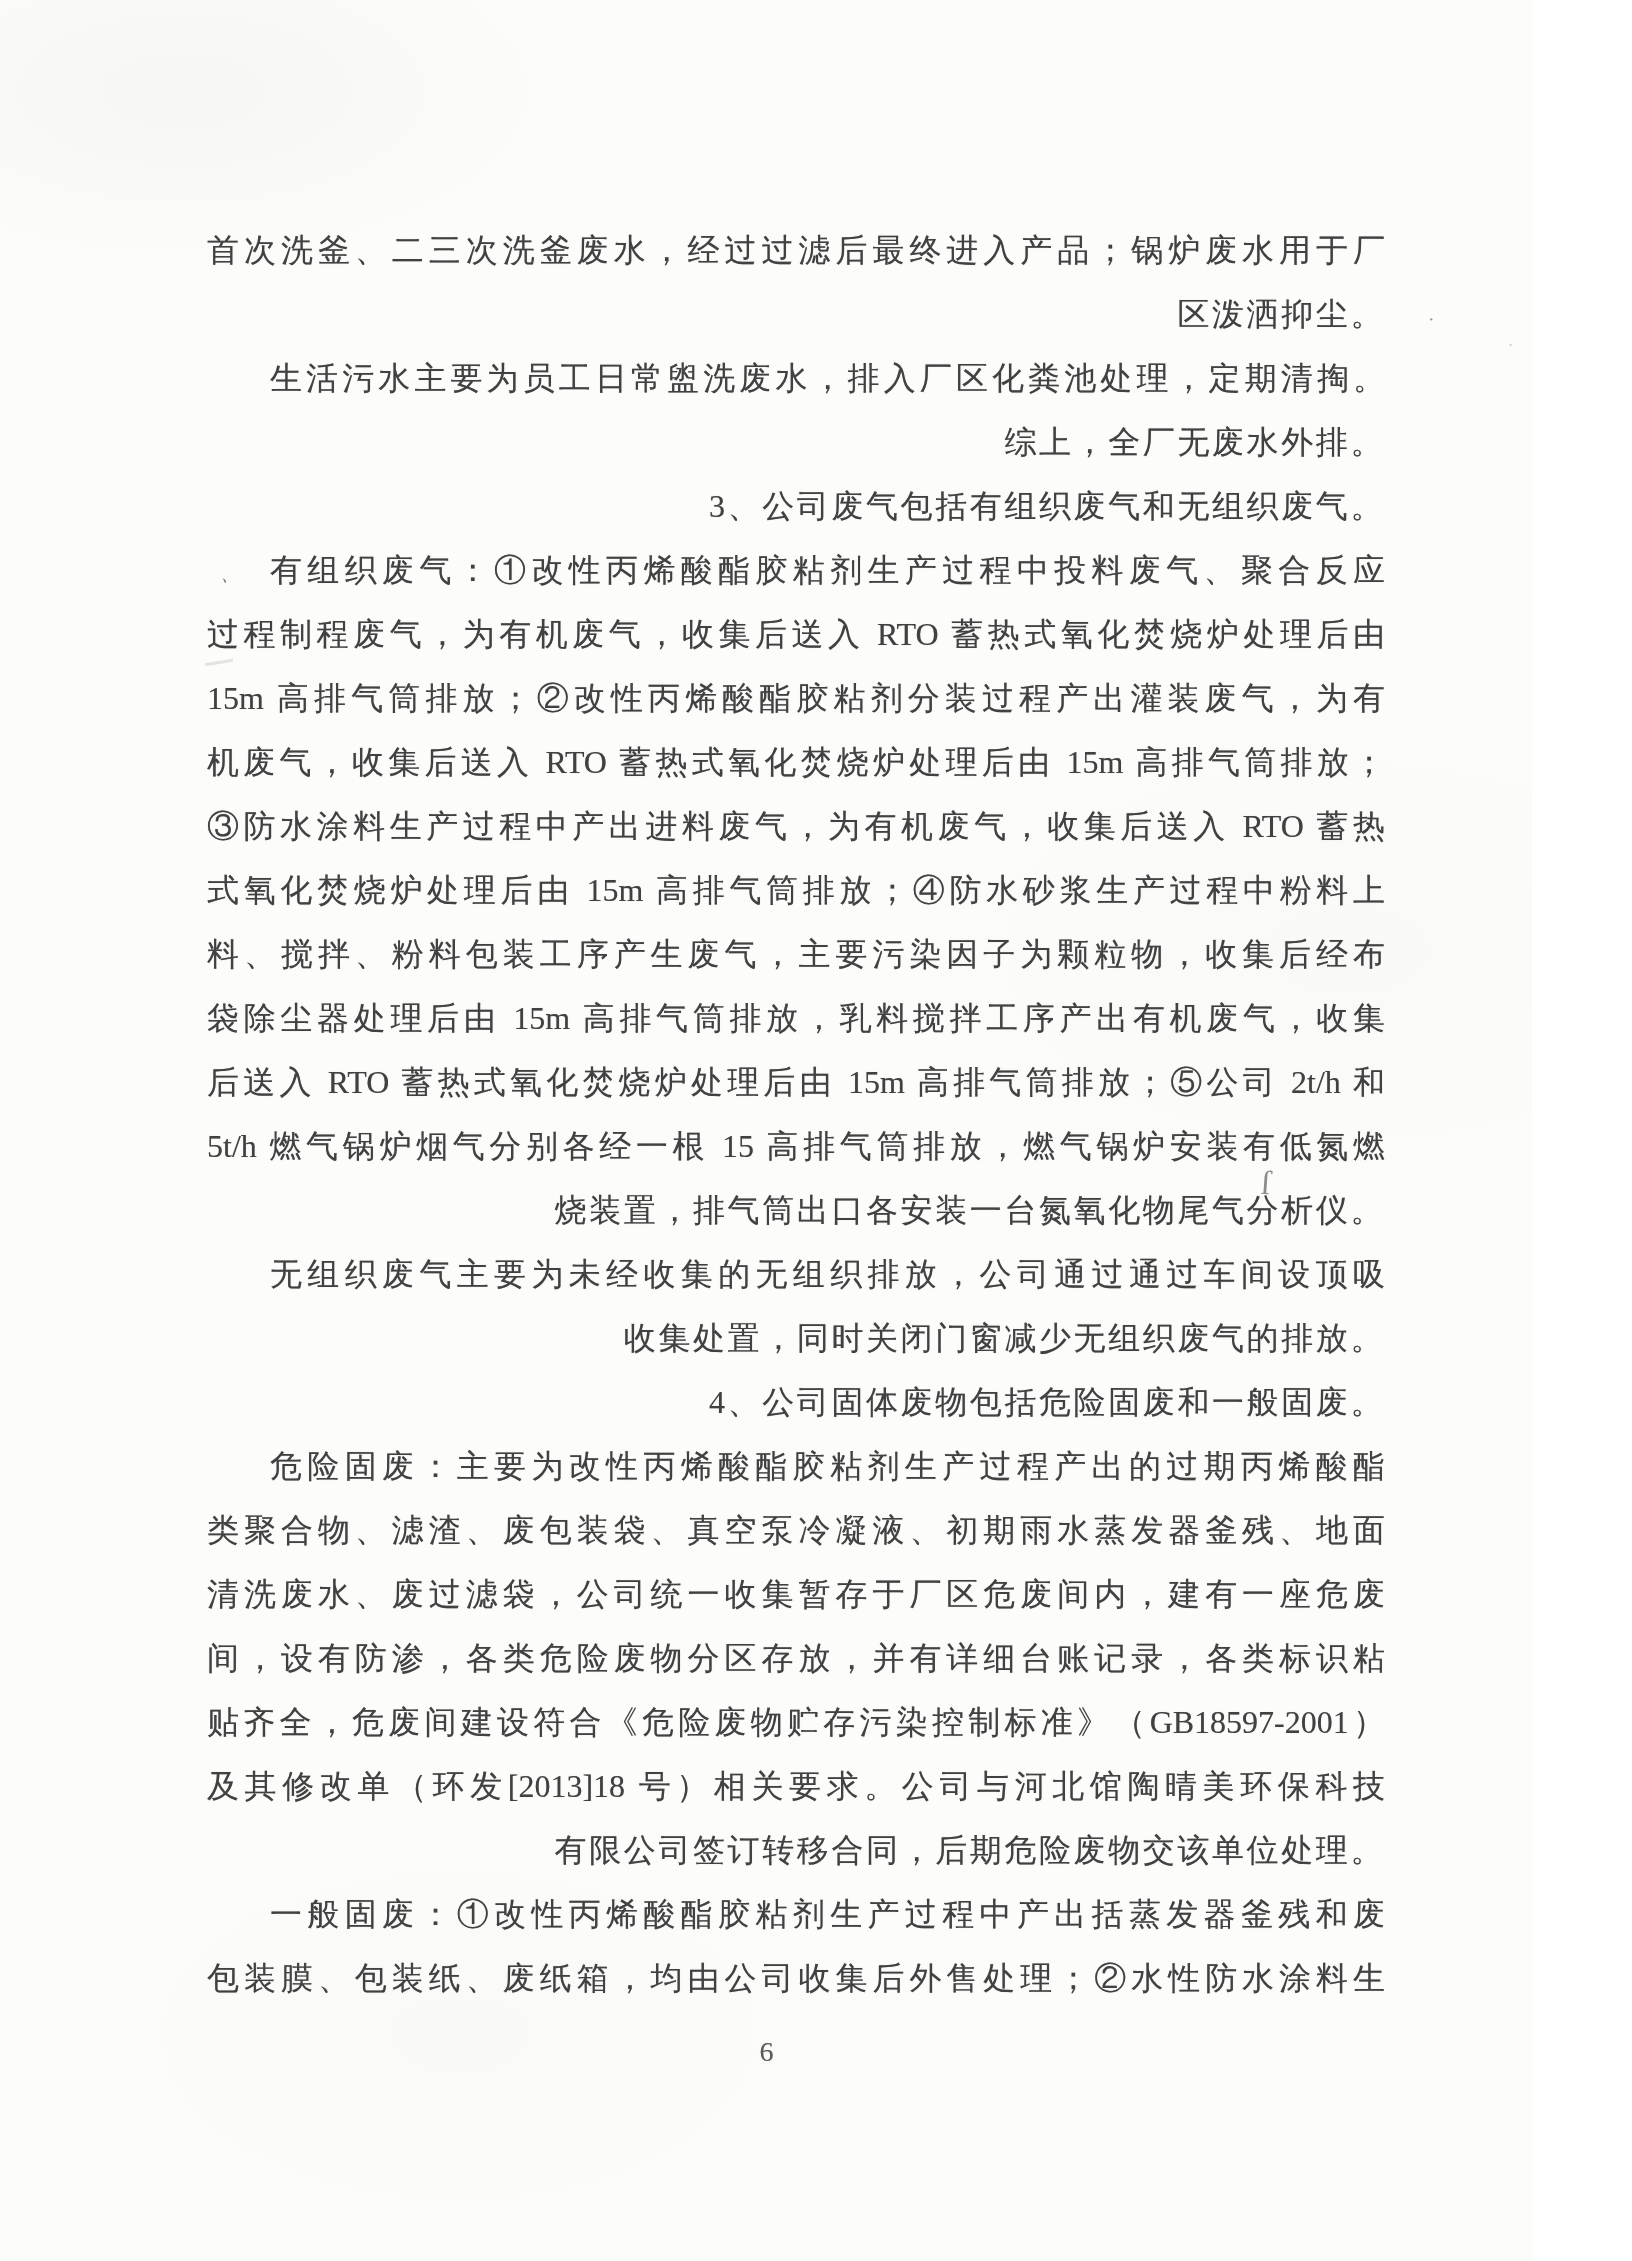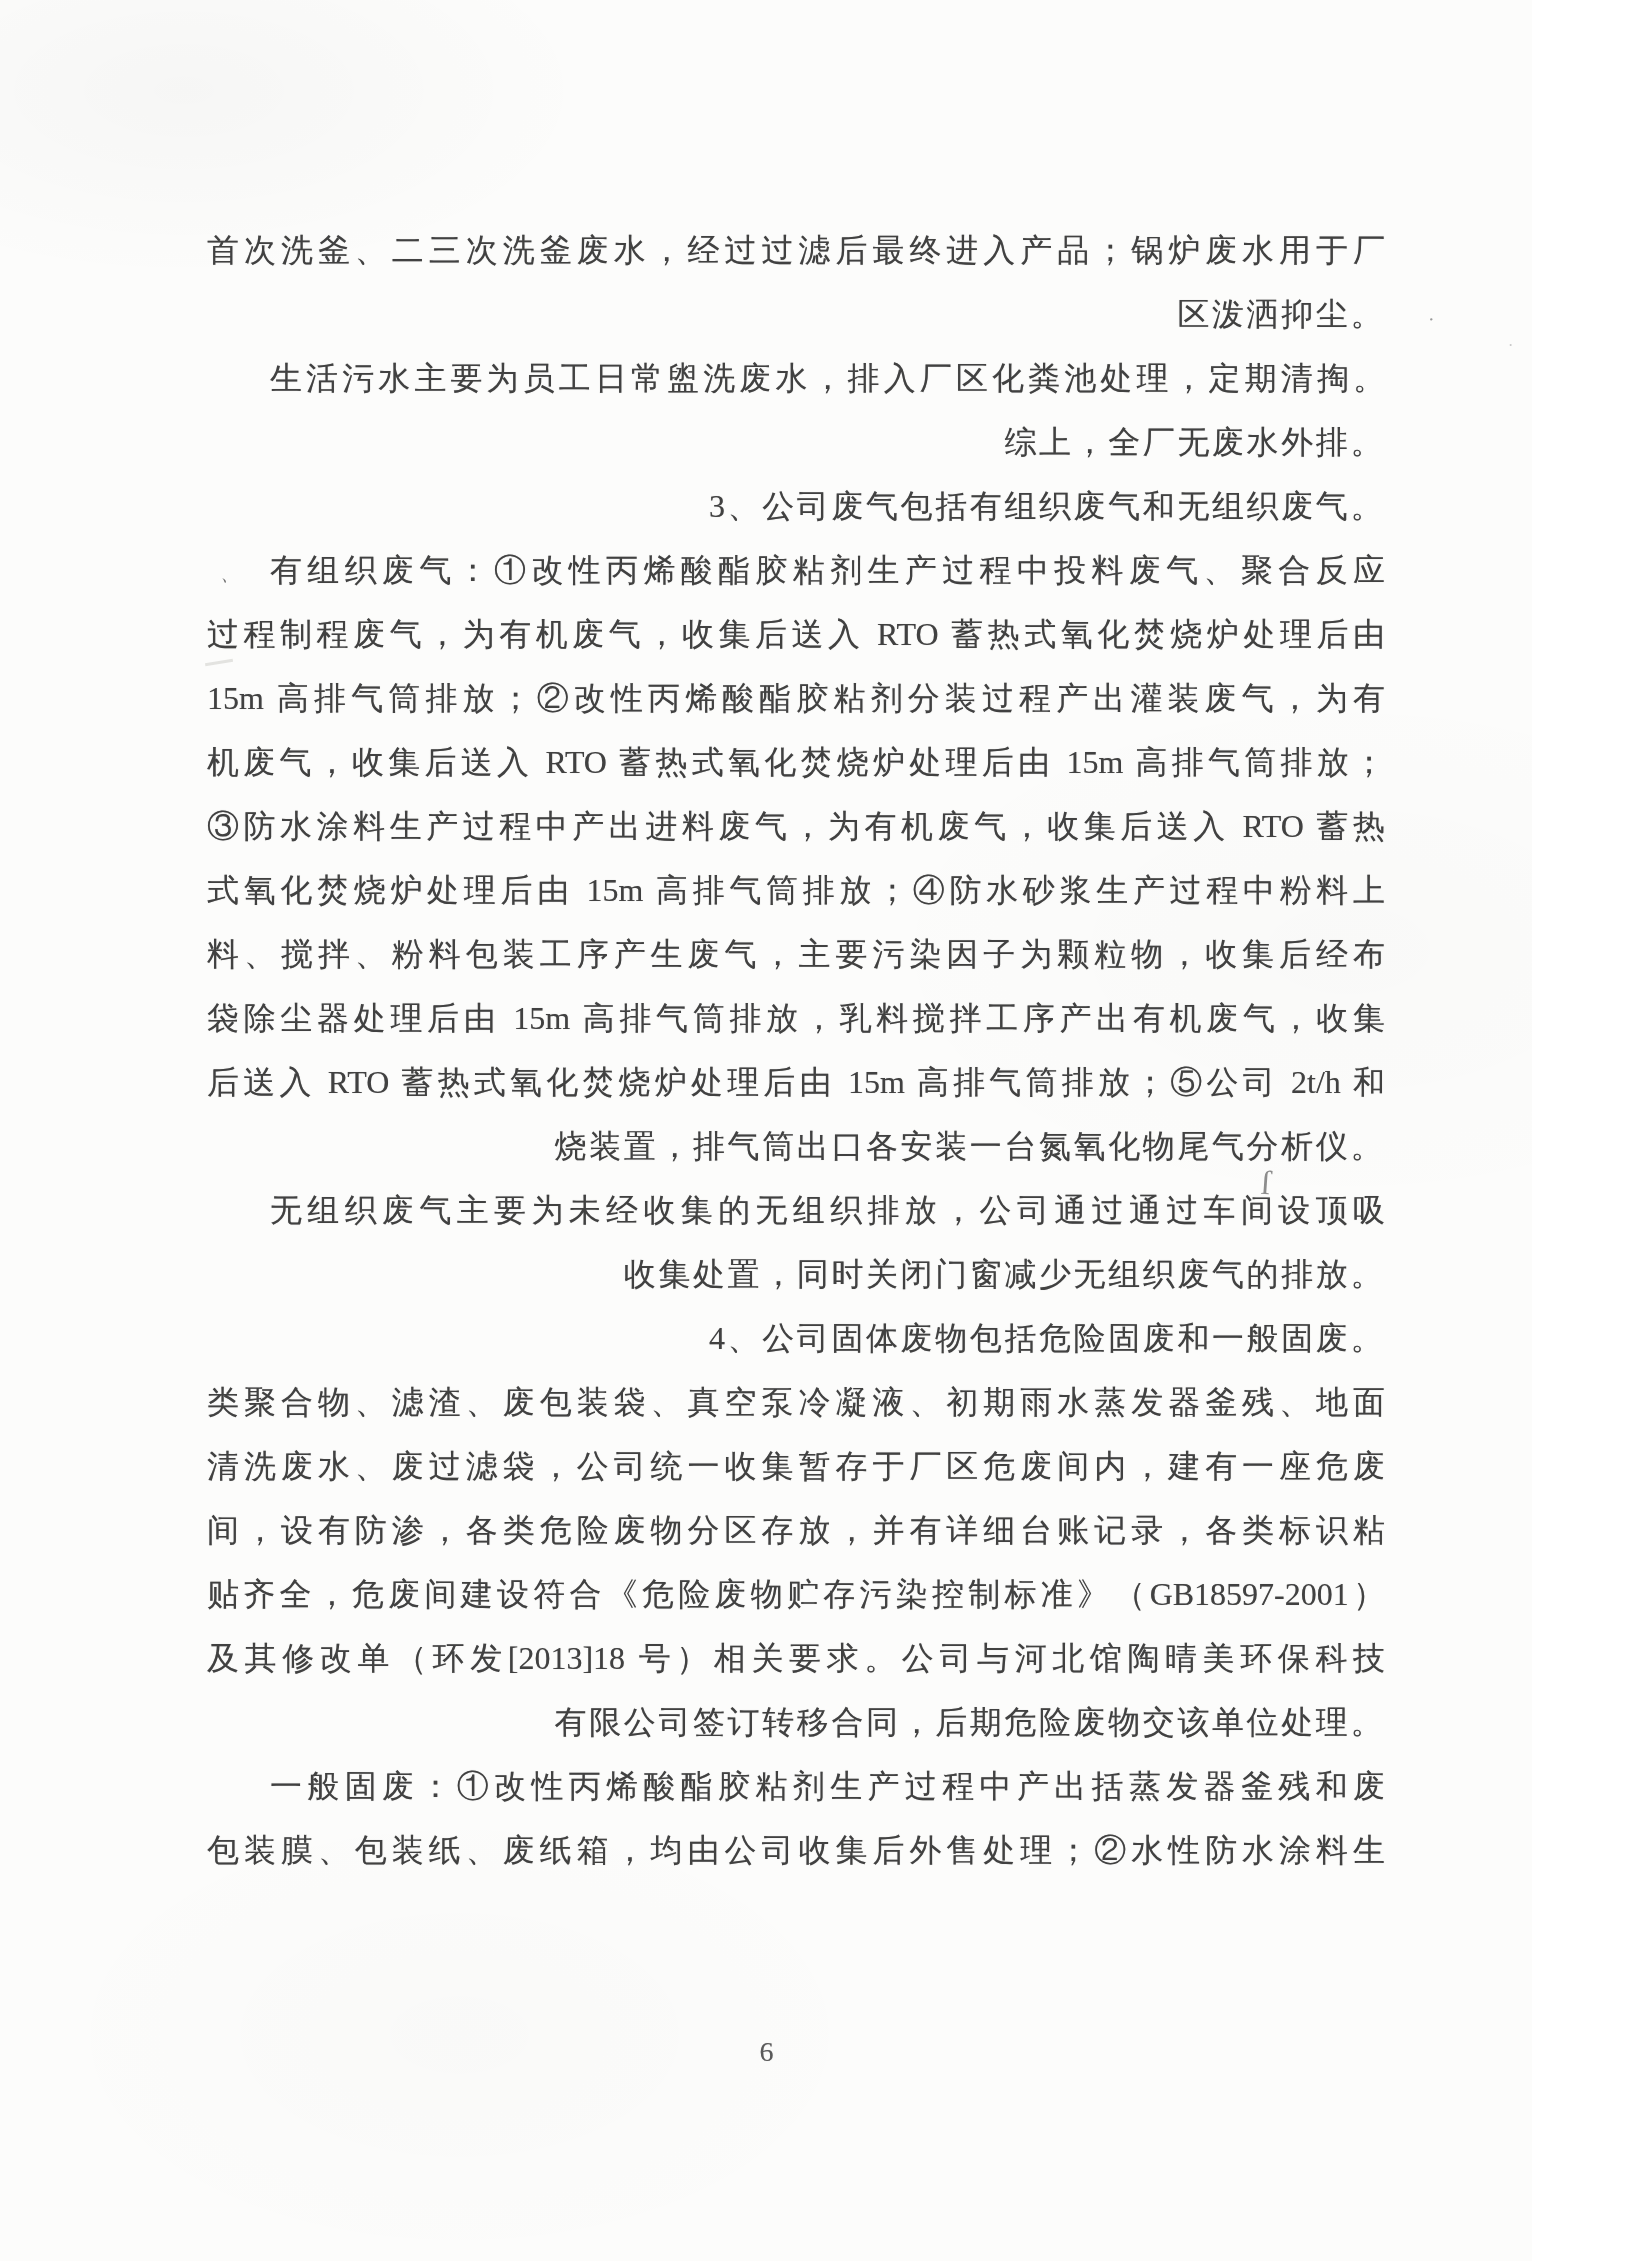--- a/index.html
+++ b/index.html
@@ -57,24 +57,26 @@
     <div class="line indent">3、公司废气包括有组织废气和无组织废气。</div>
     <div class="line fill indent">有组织废气：①改性丙烯酸酯胶粘剂生产过程中投料废气、聚合反应</div>
     <div class="line fill">过程制程废气，为有机废气，收集后送入 RTO 蓄热式氧化焚烧炉处理后由</div>
     <div class="line fill">15m 高排气筒排放；②改性丙烯酸酯胶粘剂分装过程产出灌装废气，为有</div>
     <div class="line fill">机废气，收集后送入 RTO 蓄热式氧化焚烧炉处理后由 15m 高排气筒排放；</div>
     <div class="line fill">③防水涂料生产过程中产出进料废气，为有机废气，收集后送入 RTO 蓄热</div>
     <div class="line fill">式氧化焚烧炉处理后由 15m 高排气筒排放；④防水砂浆生产过程中粉料上</div>
     <div class="line fill">料、搅拌、粉料包装工序产生废气，主要污染因子为颗粒物，收集后经布</div>
     <div class="line fill">袋除尘器处理后由 15m 高排气筒排放，乳料搅拌工序产出有机废气，收集</div>
     <div class="line fill">后送入 RTO 蓄热式氧化焚烧炉处理后由 15m 高排气筒排放；⑤公司 2t/h 和</div>
+    <div class="line fill">5t/h 燃气锅炉烟气分别各经一根 15 高排气筒排放，燃气锅炉安装有低氮燃</div>
     <div class="line">烧装置，排气筒出口各安装一台氮氧化物尾气分析仪。</div>
     <div class="line fill indent">无组织废气主要为未经收集的无组织排放，公司通过通过车间设顶吸</div>
     <div class="line">收集处置，同时关闭门窗减少无组织废气的排放。</div>
     <div class="line indent">4、公司固体废物包括危险固废和一般固废。</div>
+    <div class="line fill indent">危险固废：主要为改性丙烯酸酯胶粘剂生产过程产出的过期丙烯酸酯</div>
     <div class="line fill">类聚合物、滤渣、废包装袋、真空泵冷凝液、初期雨水蒸发器釜残、地面</div>
     <div class="line fill">清洗废水、废过滤袋，公司统一收集暂存于厂区危废间内，建有一座危废</div>
     <div class="line fill">间，设有防渗，各类危险废物分区存放，并有详细台账记录，各类标识粘</div>
     <div class="line fill">贴齐全，危废间建设符合《危险废物贮存污染控制标准》（GB18597-2001）</div>
     <div class="line fill">及其修改单（环发[2013]18 号）相关要求。公司与河北馆陶晴美环保科技</div>
     <div class="line">有限公司签订转移合同，后期危险废物交该单位处理。</div>
     <div class="line fill indent">一般固废：①改性丙烯酸酯胶粘剂生产过程中产出括蒸发器釜残和废</div>
     <div class="line fill">包装膜、包装纸、废纸箱，均由公司收集后外售处理；②水性防水涂料生</div>
   </div>
 

